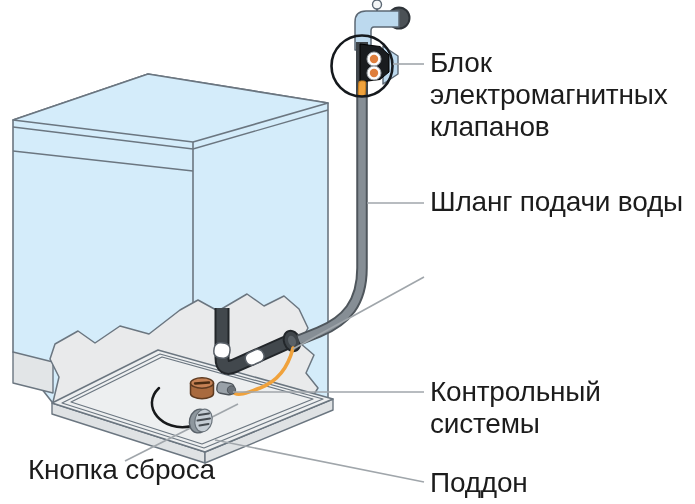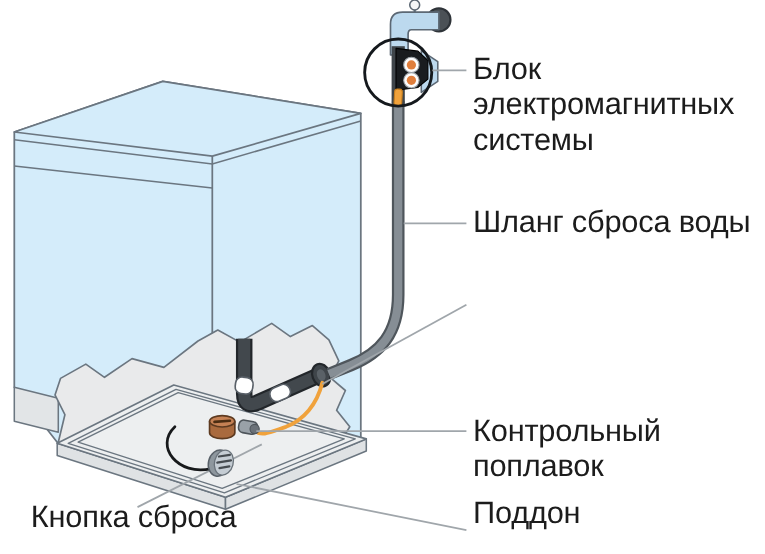--- a/index.html
+++ b/index.html
@@ -96,18 +96,18 @@
 
   <g style="stroke:var(--c-leader_gray,#a0a6ab);stroke-width:1.6;">
     <path d="M393,64 L424,64"></path>
     <path d="M367,203 L424,203"></path>
     <path d="M293,349 L424,277"></path>
     <path d="M233,392 L424,392"></path>
     <path d="M215,440 L424,482"></path>
   </g>
 </svg>
 
-  <div class="lbl wrap" style="left:430px;top:47px;width:252px;">Блок электромагнитных системы</div>
-  <div class="lbl" style="left:430px;top:186px;">Шланг сброса воды</div>
-  <div class="lbl wrap" style="left:430px;top:376px;width:190px;">Контрольный поплавок</div>
-  <div class="lbl" style="left:430px;top:450px;">Поддон</div>
+  <div class="lbl wrap" style="left:430px;top:47px;width:252px;">Блок электромагнитных клапанов</div>
+  <div class="lbl" style="left:430px;top:186px;">Шланг подачи воды</div>
+  <div class="lbl wrap" style="left:430px;top:376px;width:190px;">Контрольный системы</div>
+  <div class="lbl" style="left:430px;top:467px;">Поддон</div>
   <div class="lbl" style="left:28px;top:454px;">Кнопка сброса</div>
 </div>
 
 </body></html>

